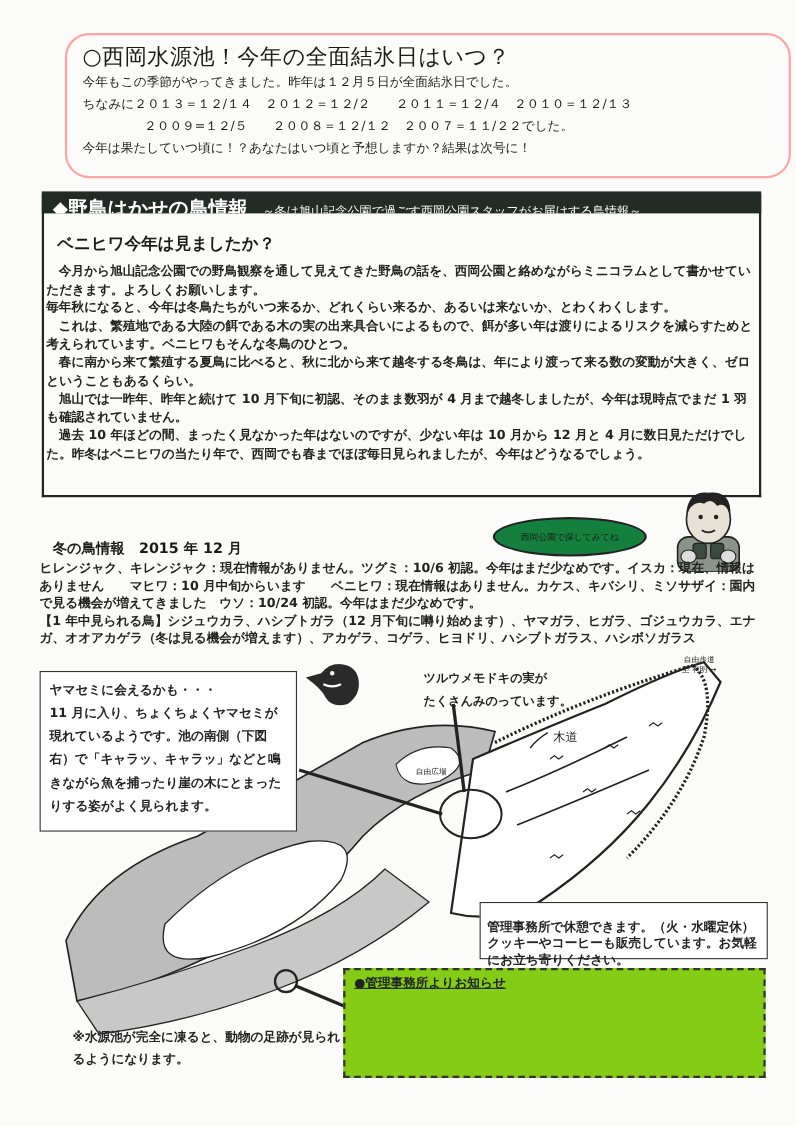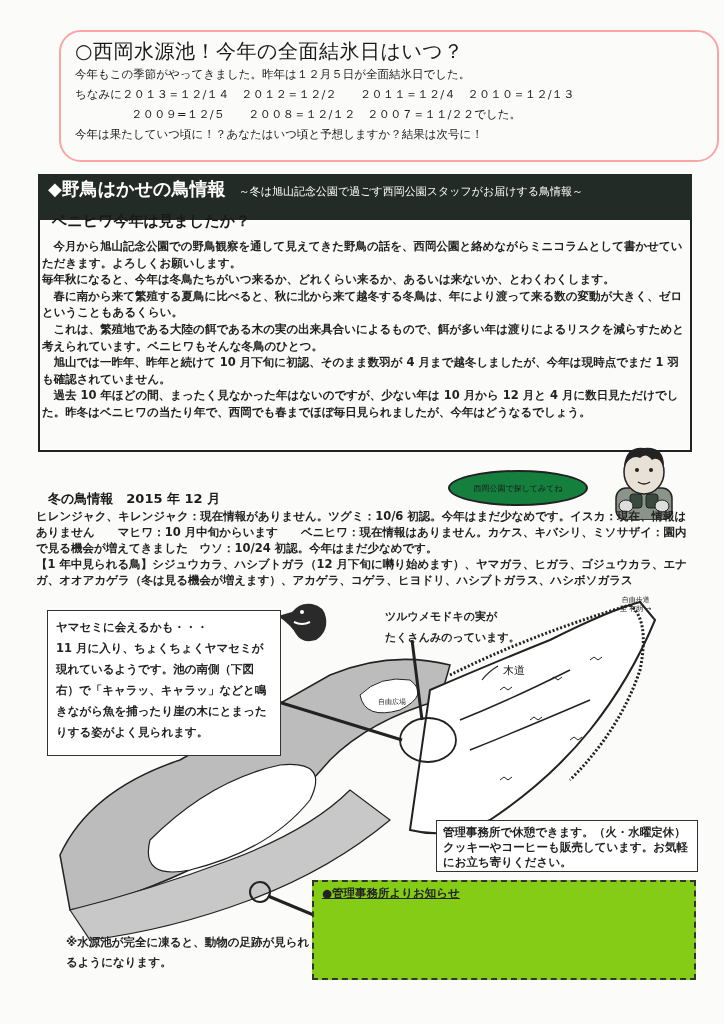--- a/index.html
+++ b/index.html
@@ -12,55 +12,55 @@
   }
   .top-title { font-family: "DejaVu Serif", "Liberation Serif", serif; font-size: 20px; line-height: 26px; letter-spacing: 0.5px; }
   .top-line { font-family: "DejaVu Serif", "Liberation Serif", serif; font-size: 11.5px; line-height: 20px; white-space: pre; }
   .top-line.indent { padding-left: 56px; }
 
   .bird-box {
     position: absolute; left: 38px; top: 176px; width: 654px; height: 276px;
     border: 2px solid #222; border-top: none;
   }
   .bird-header {
-    position: absolute; left: 38px; top: 174px; width: 654px; height: 46px;
+    position: absolute; left: 38px; top: 174px; width: 654px; height: 20px;
     background: #232b26; color: #fff; padding: 3px 10px; white-space: nowrap; overflow: hidden;
   }
   .bird-header .main { font-family: "DejaVu Serif", "Liberation Serif", serif; font-size: 18px; font-weight: bold; }
   .bird-header .sub { font-family: "DejaVu Serif", "Liberation Serif", serif; font-size: 11px; margin-left: 8px; }
   .bird-sub { position: absolute; left: 52px; top: 212px; font-size: 15px; font-weight: bold; }
   .bird-body { position: absolute; left: 42px; top: 238px; width: 648px; font-size: 11.5px; line-height: 16.6px; font-weight: bold; color: #222; }
   .bird-body p { text-indent: 1em; }
   .bird-body p.noindent { text-indent: 0; }
 
   .bubble {
     position: absolute; left: 448px; top: 470px; width: 140px; height: 36px;
     border: 2px solid #222; border-radius: 50%; background: #15803d;
     font-size: 8px; display: flex; align-items: center; justify-content: center;
   }
   .mascot { position: absolute; left: 612px; top: 442px; width: 64px; height: 78px; }
 
   .winter-title { position: absolute; left: 48px; top: 490px; font-size: 13px; font-weight: bold; }
   .winter-body { position: absolute; left: 36px; top: 508px; width: 660px; font-size: 11.5px; line-height: 16px; font-weight: bold; color: #222; }
 
   .kingfisher-box {
-    position: absolute; left: 47px; top: 610px; width: 234px; height: 146px;
+    position: absolute; left: 36px; top: 610px; width: 234px; height: 146px;
     border: 1.5px solid #333; background: #fff; padding: 6px 8px; font-size: 11.5px; line-height: 21px; font-weight: bold; color: #222;
   }
 
   .map { position: absolute; left: 30px; top: 580px; width: 680px; height: 380px; }
 
   .berry-label { position: absolute; left: 385px; top: 606px; font-size: 11px; line-height: 21px; font-weight: bold; color: #222; }
   .trail-label { position: absolute; left: 503px; top: 663px; font-size: 11px; }
   .freewalk-label { position: absolute; left: 620px; top: 596px; font-size: 7px; line-height: 9px; text-align: center; }
   .square-label { position: absolute; left: 378px; top: 697px; font-size: 7px; }
 
   .office-box {
     position: absolute; left: 436px; top: 820px; width: 262px; height: 52px;
-    border: 1.5px solid #333; background: #fff; padding: 4px 6px; font-size: 11.5px; line-height: 15px; font-weight: bold; color: #222;
+    border: 1.5px solid #333; background: #fff; padding: 14px 6px; font-size: 11.5px; line-height: 15px; font-weight: bold; color: #222;
   }
   .notice-box {
     position: absolute; left: 312px; top: 880px; width: 384px; height: 100px;
     border: 2px dashed #333; background: #84cc16; padding: 3px 8px; font-size: 11.5px; line-height: 17px; font-weight: bold; color: #222;
   }
   .notice-box .notice-title { text-decoration: underline; }
   .footnote { position: absolute; left: 66px; top: 932px; width: 250px; font-size: 11.5px; line-height: 20px; font-weight: bold; color: #222; }
 </style>
 </head>
 <body>
@@ -75,22 +75,22 @@
 
 <section class="bird-box"></section>
 <div class="bird-header">
   <span class="main">◆野鳥はかせの鳥情報</span>
   <span class="sub">～冬は旭山記念公園で過ごす西岡公園スタッフがお届けする鳥情報～</span>
 </div>
 <div class="bird-sub">ベニヒワ今年は見ましたか？</div>
 <div class="bird-body">
   <p>今月から旭山記念公園での野鳥観察を通して見えてきた野鳥の話を、西岡公園と絡めながらミニコラムとして書かせていただきます。よろしくお願いします。</p>
   <p class="noindent">毎年秋になると、今年は冬鳥たちがいつ来るか、どれくらい来るか、あるいは来ないか、とわくわくします。</p>
+  <p>これは、繁殖地である大陸の餌である木の実の出来具合いによるもので、餌が多い年は渡りによるリスクを減らすためと考えられています。ベニヒワもそんな冬鳥のひとつ。</p>
   <p>春に南から来て繁殖する夏鳥に比べると、秋に北から来て越冬する冬鳥は、年により渡って来る数の変動が大きく、ゼロということもあるくらい。</p>
-  <p>これは、繁殖地である大陸の餌である木の実の出来具合いによるもので、餌が多い年は渡りによるリスクを減らすためと考えられています。ベニヒワもそんな冬鳥のひとつ。</p>
   <p>旭山では一昨年、昨年と続けて 10 月下旬に初認、そのまま数羽が 4 月まで越冬しましたが、今年は現時点でまだ 1 羽も確認されていません。</p>
   <p>過去 10 年ほどの間、まったく見なかった年はないのですが、少ない年は 10 月から 12 月と 4 月に数日見ただけでした。昨冬はベニヒワの当たり年で、西岡でも春までほぼ毎日見られましたが、今年はどうなるでしょう。</p>
 </div>
 
 <div class="bubble">
   <span>西岡公園で探してみてね</span>
 </div>
 <svg class="mascot" viewBox="0 0 64 78">
   <rect x="4" y="46" width="56" height="32" rx="10" fill="#8a9488" stroke="#222" stroke-width="1.5"></rect>
   <ellipse cx="32" cy="30" rx="20" ry="22" fill="#e8e2d6" stroke="#222" stroke-width="1.5"></ellipse>

